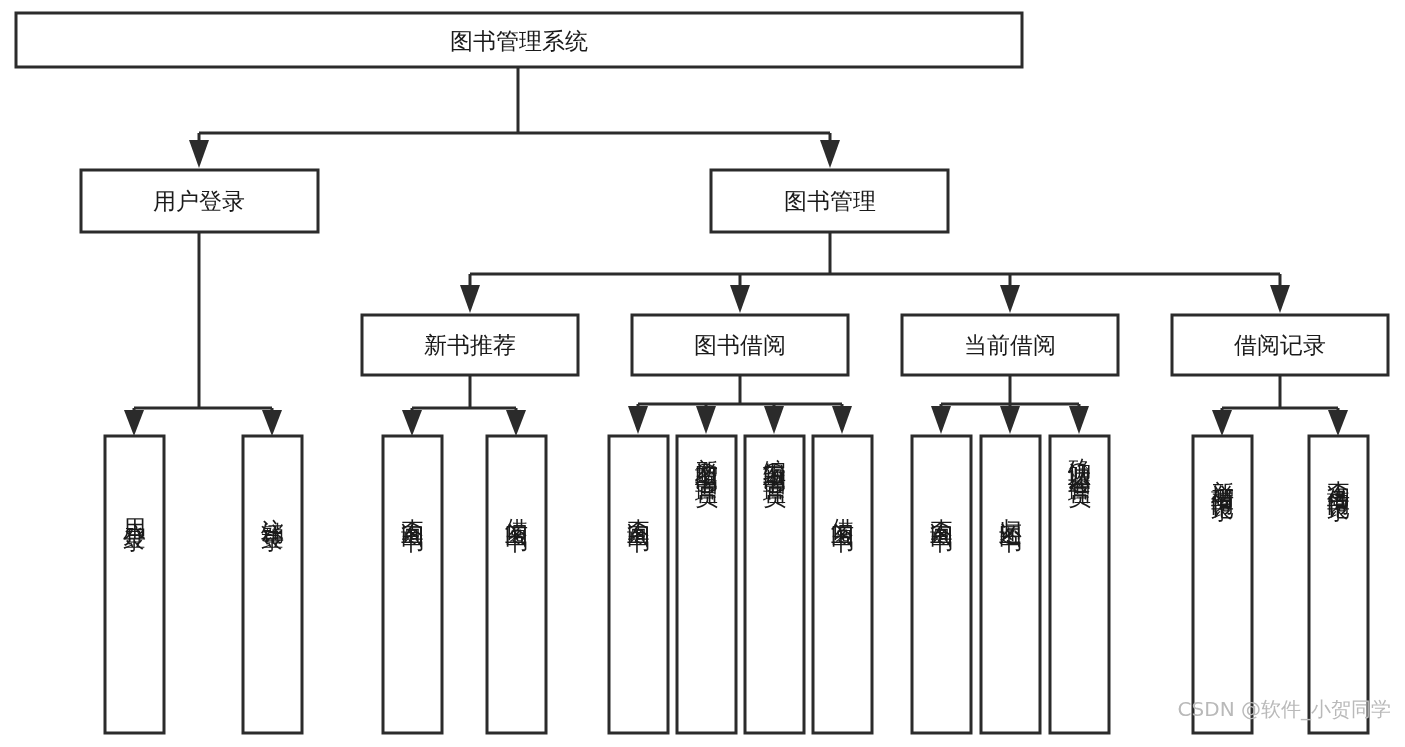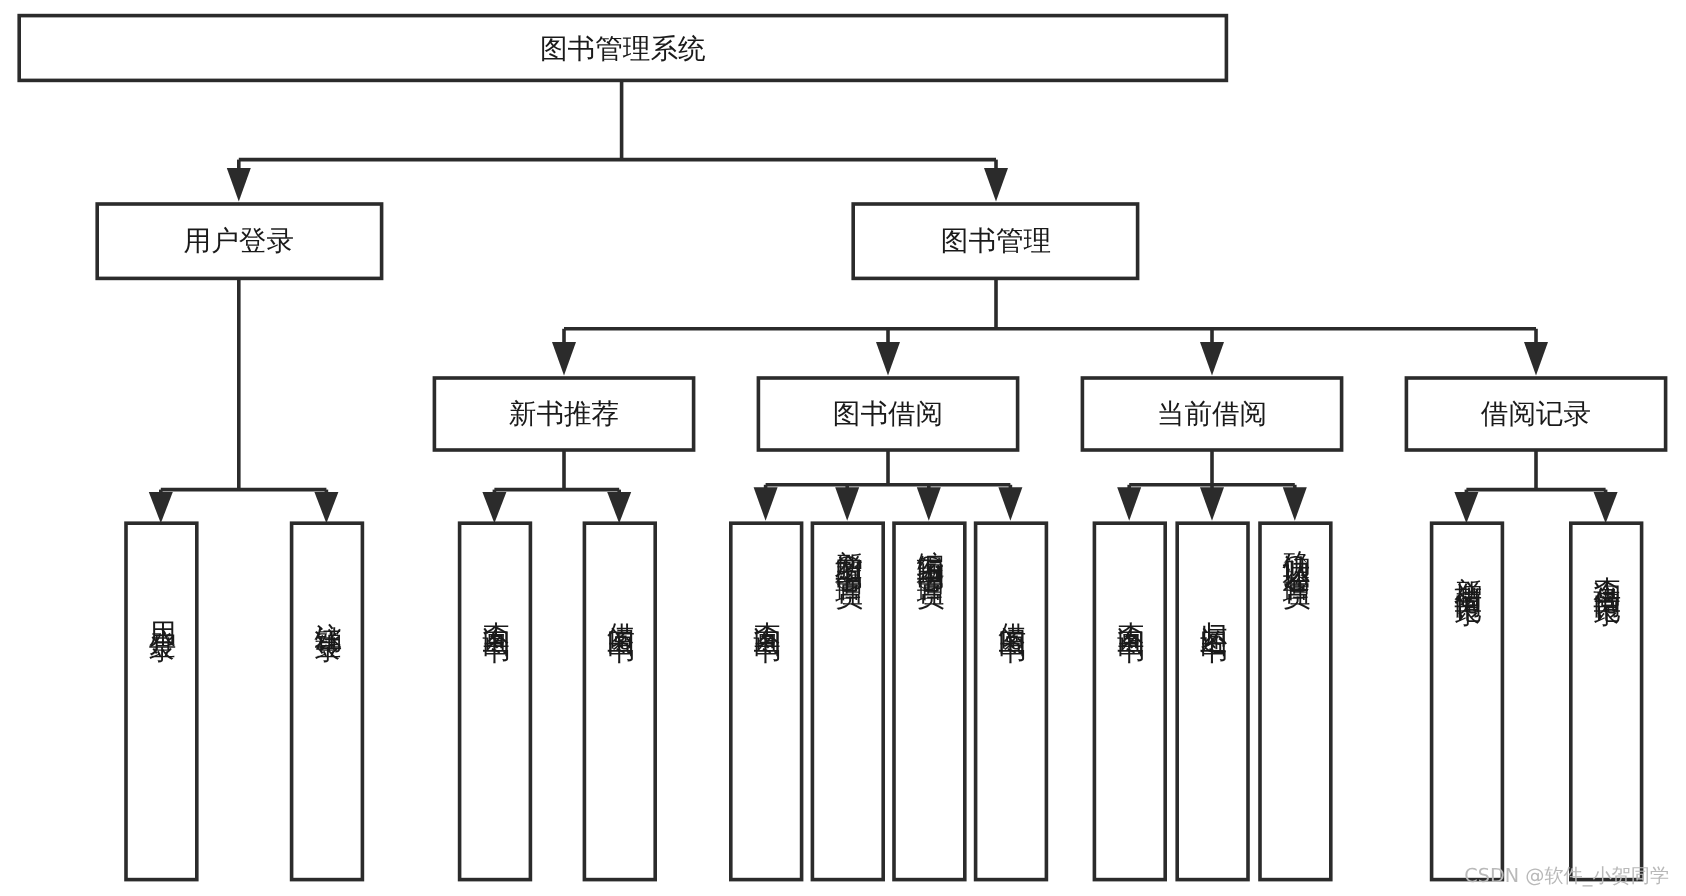--- a/index.html
+++ b/index.html
@@ -58,23 +58,23 @@
     font-family: "DejaVu Sans", "Liberation Sans", sans-serif;
     font-size: 23px;
     line-height: 1;
     color: #1a1a1a;
     letter-spacing: 4px;
     white-space: nowrap;
   }
   .watermark {
     position: absolute;
     right: 14px;
-    bottom: 6px;
-    font-family: "DejaVu Sans", "Liberation Sans", sans-serif;
-    font-size: 16px;
+    bottom: 24px;
+    font-family: "DejaVu Sans", "Liberation Sans", sans-serif;
+    font-size: 20px;
     color: #b9b9b9;
     white-space: nowrap;
     user-select: none;
     margin-left: 12px;
   }
 </style>
 </head>
 <body>
 
 <svg id="diagram" viewBox="0 0 1405 747" xmlns="http://www.w3.org/2000/svg">

